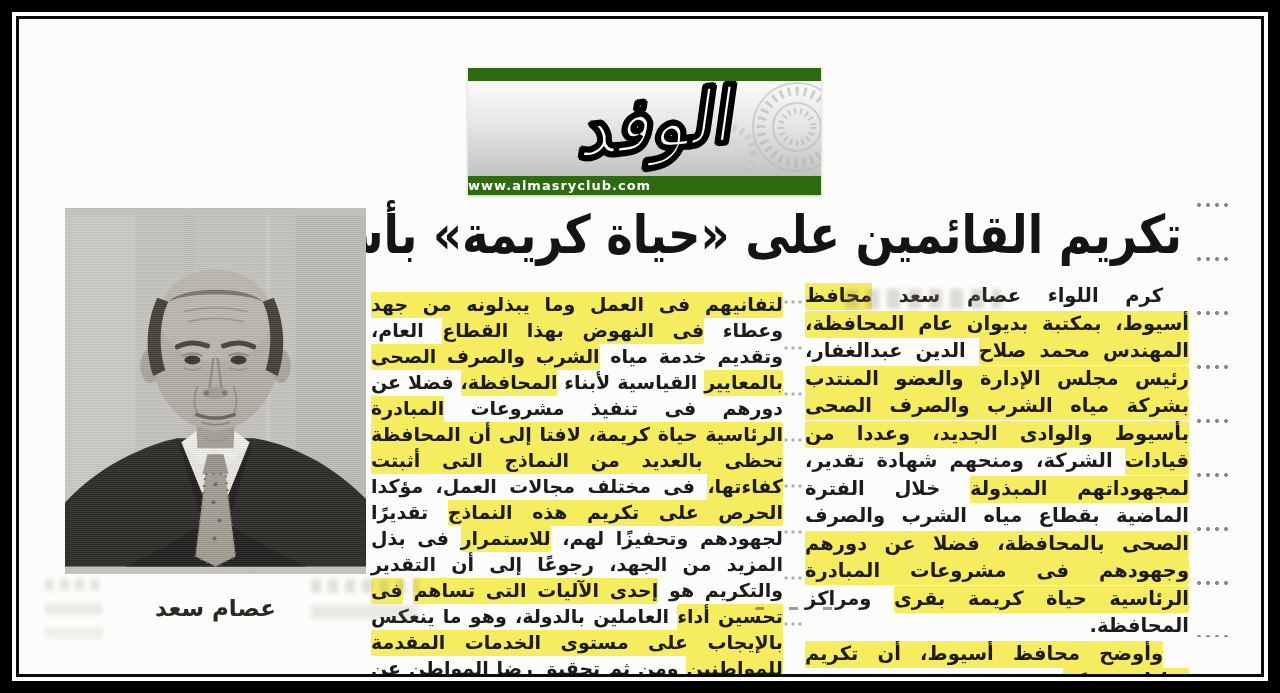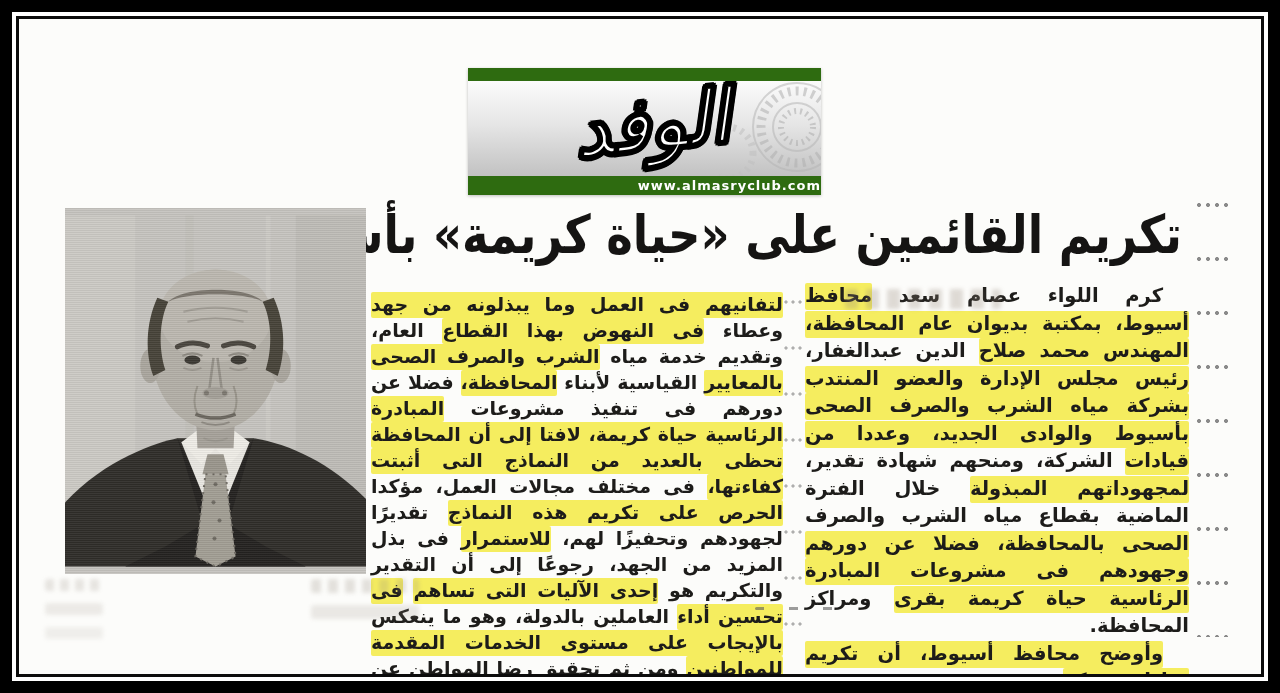--- a/index.html
+++ b/index.html
@@ -30,21 +30,21 @@
     color:#fff;-webkit-text-stroke:2px #000;
     text-shadow:
       3px 0 0 #000,-3px 0 0 #000,0 3px 0 #000,0 -3px 0 #000,
       2px 2px 0 #000,-2px 2px 0 #000,2px -2px 0 #000,-2px -2px 0 #000;
     white-space:nowrap;
   }
   .mh-emblem{position:absolute;right:-28px;top:-6px;opacity:.55;}
   .mh-bot{
     height:19px;background:var(--masthead-green,#2e6b10);
     color:#fff;font-weight:bold;font-size:13px;line-height:19px;
-    text-align:right;letter-spacing:1px;
+    text-align:left;letter-spacing:1px;
   }
   
   .headline{
     top:184px;right:79px;width:800px;
     direction:rtl;text-align:right;white-space:nowrap;
     font-size:45px;font-weight:bold;color:#151413;
     transform:scaleY(1.18);transform-origin:top right;
     letter-spacing:-1px;
   }
   
@@ -185,20 +185,21 @@
       <circle cx="159" cy="177" r="2.5" fill="#7c7870"></circle>
 
       <path d="M132,170 Q126,186 132,198" fill="none" stroke="#979389" stroke-width="2"></path>
       <path d="M168,170 Q174,186 168,198" fill="none" stroke="#979389" stroke-width="2"></path>
 
       <path d="M130,198 Q150,206 170,198" fill="none" stroke="#6b675f" stroke-width="3.5"></path>
       <path d="M136,206 Q150,212 164,206" fill="none" stroke="#8f8b83" stroke-width="2"></path>
       <path d="M138,222 Q150,228 162,222" fill="none" stroke="#9b978f" stroke-width="2"></path>
     </svg>
   </div>
+  <div class="caption">عصام سعد</div>
 
   <div class="col col-right">
     <p class="indent"><span>كرم اللواء عصام سعد </span><mark>محافظ أسيوط، بمكتبة بديوان عام المحافظة، المهندس محمد صلاح</mark><span> الدين عبدالغفار، </span><mark>رئيس مجلس الإدارة والعضو المنتدب بشركة مياه الشرب والصرف الصحى بأسيوط والوادى الجديد، وعددا من قيادات</mark><span> الشركة، ومنحهم شهادة تقدير، </span><mark>لمجهوداتهم المبذولة</mark><span> خلال الفترة الماضية بقطاع مياه الشرب والصرف </span><mark>الصحى بالمحافظة، فضلا عن دورهم وجهودهم فى مشروعات المبادرة الرئاسية حياة كريمة بقرى</mark><span> ومراكز المحافظة.</span></p>
     <p class="indent"><mark>وأوضح محافظ أسيوط، أن تكريم قيادات شركة</mark></p>
   </div>
 
   <div class="col col-middle">
     <p><mark>لتفانيهم فى العمل وما يبذلونه من جهد</mark><span> وعطاء </span><mark>فى النهوض بهذا القطاع</mark><span> العام، وتقديم خدمة مياه </span><mark>الشرب والصرف الصحى بالمعايير</mark><span> القياسية لأبناء </span><mark>المحافظة،</mark><span> فضلا عن دورهم فى تنفيذ مشروعات </span><mark>المبادرة الرئاسية حياة كريمة، لافتا إلى أن المحافظة</mark><span> </span><mark>تحظى بالعديد من النماذج التى أثبتت كفاءتها،</mark><span> فى مختلف مجالات العمل، مؤكدا </span><mark>الحرص على تكريم هذه النماذج</mark><span> تقديرًا لجهودهم وتحفيزًا لهم، </span><mark>للاستمرار</mark><span> فى بذل المزيد من الجهد، رجوعًا إلى أن التقدير والتكريم هو </span><mark>إحدى الآليات التى تساهم</mark><span> </span><mark>فى تحسين أداء</mark><span> العاملين بالدولة، وهو ما ينعكس </span><mark>بالإيجاب على مستوى الخدمات المقدمة للمواطنين</mark><span> ومن ثم تحقيق رضا المواطن عن الخدمة.</span></p>
   </div>
 

